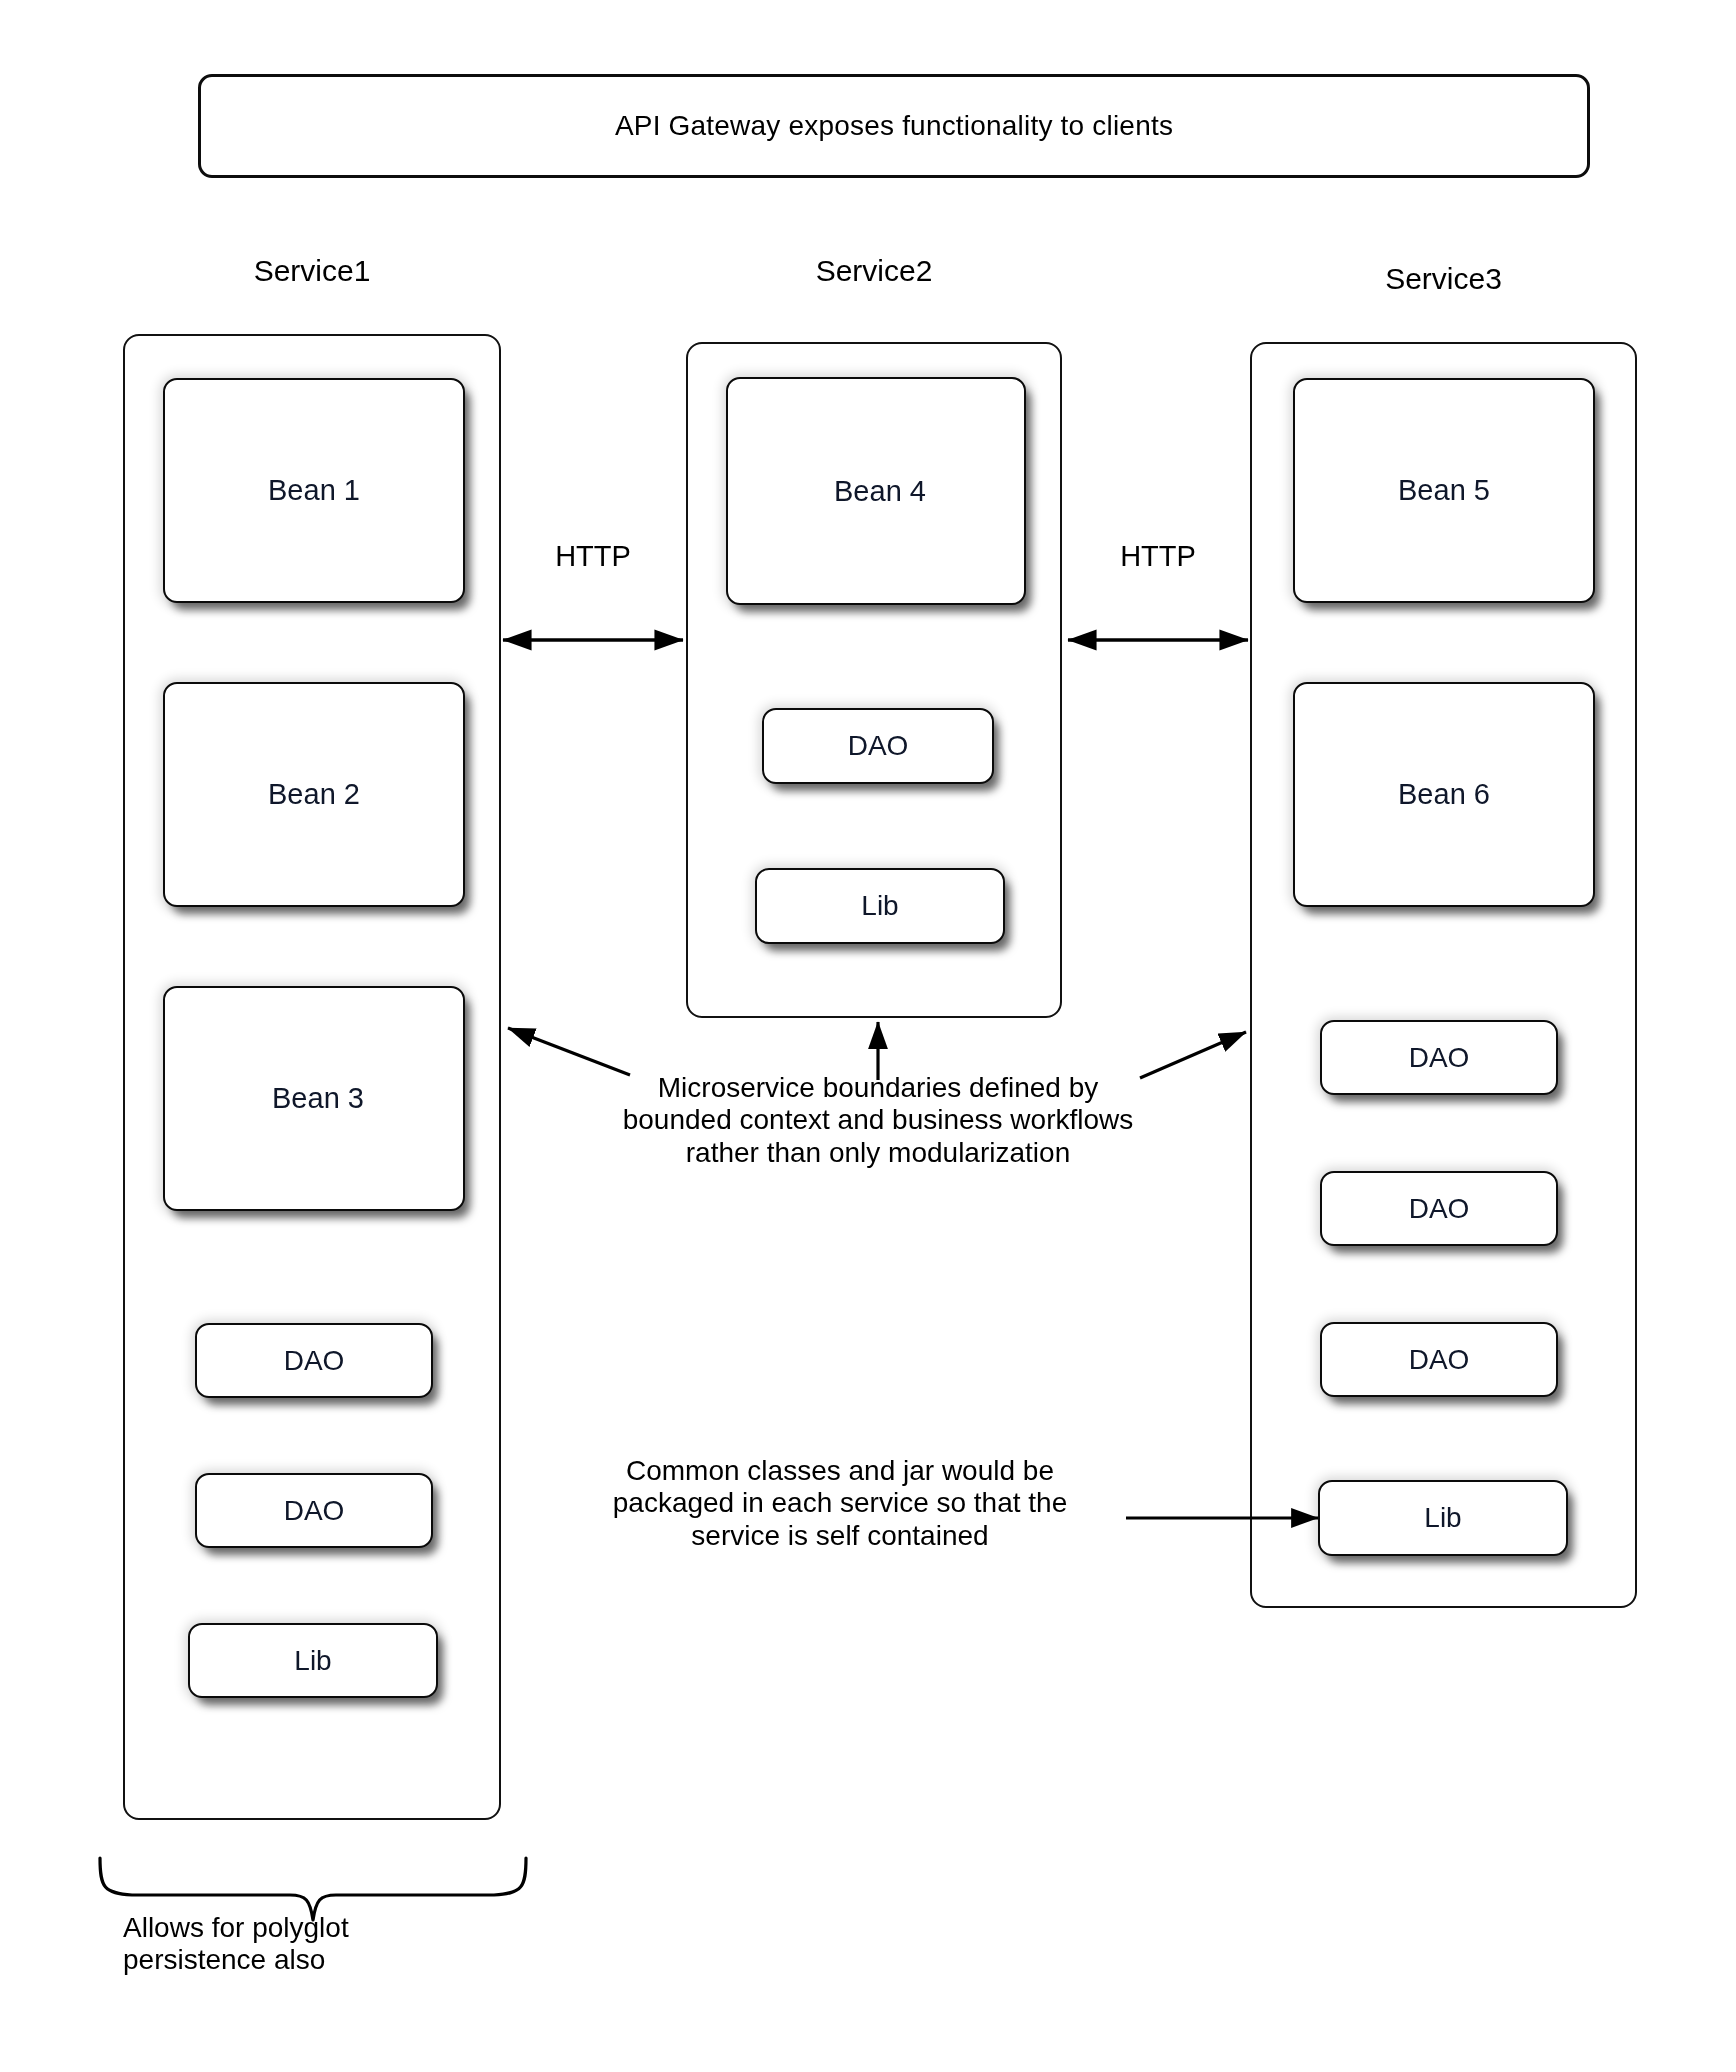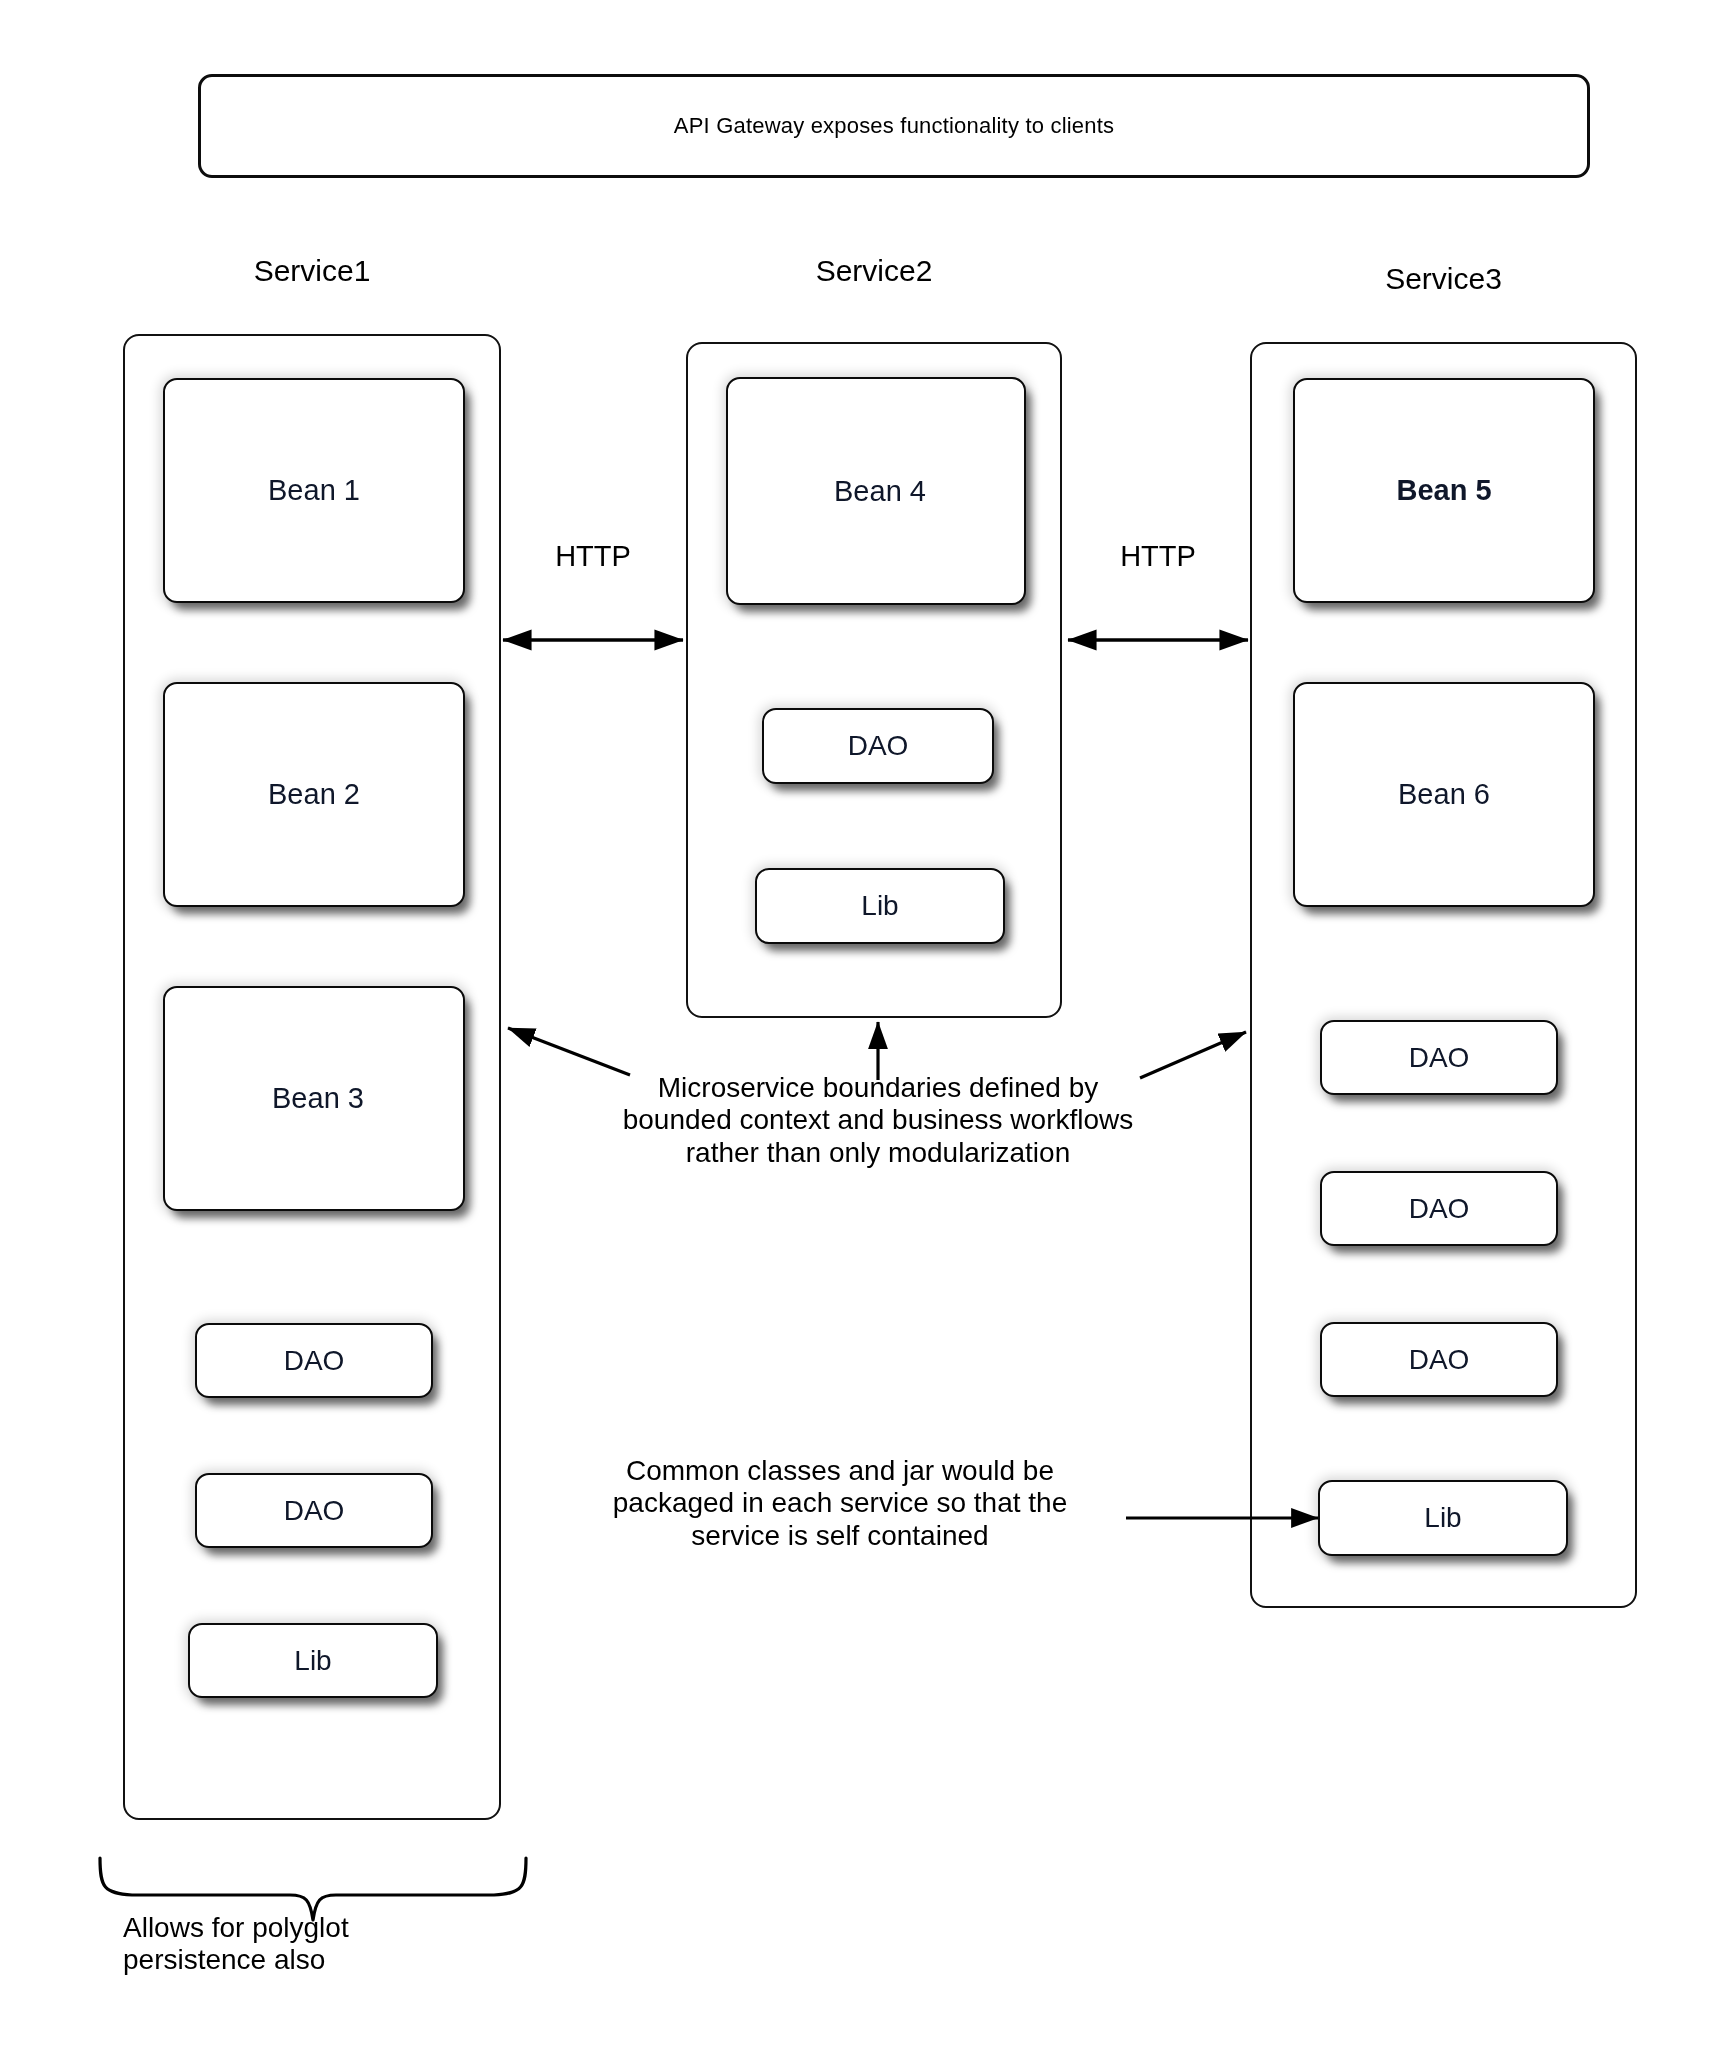--- a/index.html
+++ b/index.html
@@ -28,21 +28,21 @@
     width: 1392px; height: 104px;
     border: 3px solid #0d0d0d;
     border-radius: 14px;
     background: #ffffff;
     display: flex;
     align-items: center;
     justify-content: center;
     z-index: 5;
   }
   .title-box .title-text {
-    font-size: 22px;
+    font-size: 28px;
     letter-spacing: 0.2px;
     color: #000000;
   }
 
   
   .service-caption {
     font-size: 30px;
     text-align: center;
     white-space: nowrap;
     z-index: 6;
@@ -192,21 +192,21 @@
   </div>
   <div class="abs comp small" style="left:762px; top:708px; width:232px; height:76px;">
     <span class="comp-label">DAO</span>
   </div>
   <div class="abs comp small" style="left:755px; top:868px; width:250px; height:76px;">
     <span class="comp-label">Lib</span>
   </div>
 
   <div class="abs service-box" style="left:1250px; top:342px; width:387px; height:1266px;"></div>
 
-  <div class="abs comp" style="left:1293px; top:378px; width:302px; height:225px;font-weight:bold;">
+  <div class="abs comp" style="left:1293px; top:378px; width:302px; height:225px;">
     <span class="comp-label">Bean 5</span>
   </div>
   <div class="abs comp" style="left:1293px; top:682px; width:302px; height:225px;">
     <span class="comp-label">Bean 6</span>
   </div>
   <div class="abs comp small" style="left:1320px; top:1020px; width:238px; height:75px;">
     <span class="comp-label">DAO</span>
   </div>
   <div class="abs comp small" style="left:1320px; top:1171px; width:238px; height:75px;">
     <span class="comp-label">DAO</span>

